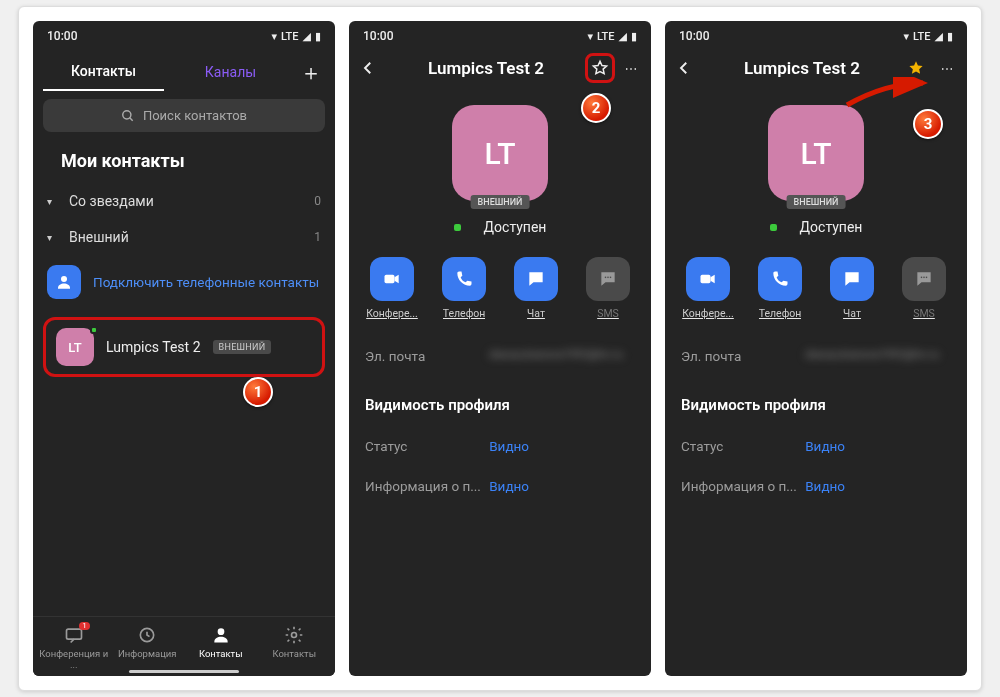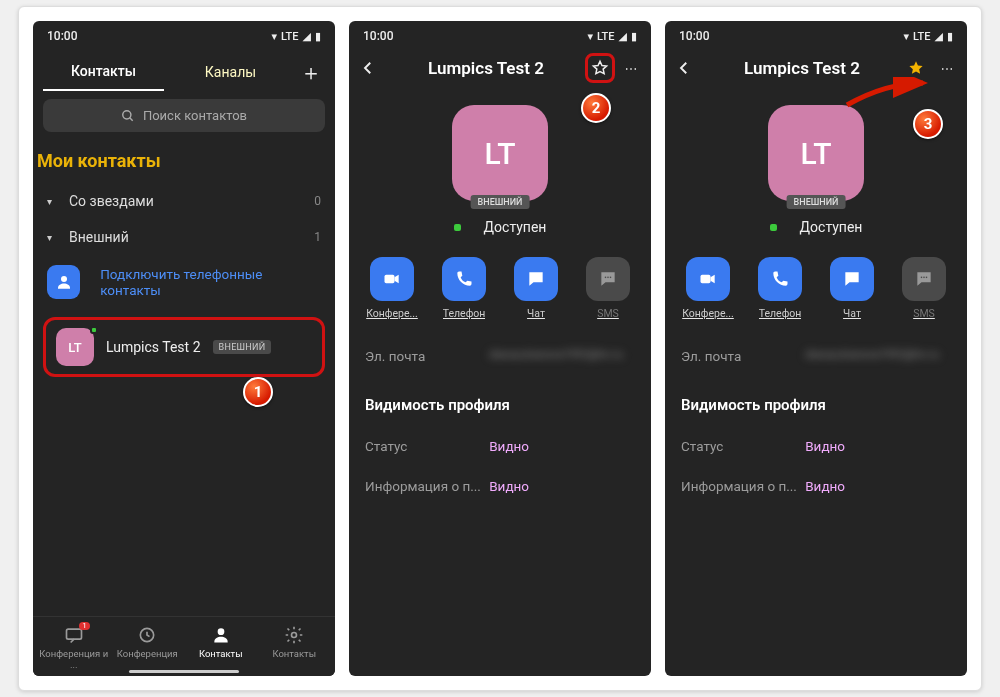--- a/index.html
+++ b/index.html
@@ -44,21 +44,21 @@
   .tabs-row {
     display: flex;
     align-items: center;
     padding: 8px 10px 0;
     gap: 6px;
   }
   .tab {
     flex: 1;
     text-align: center;
     padding: 8px 0 10px;
-    color: #fef9c3;
+    color: #8b5cf6;
     font-size: 14px;
     cursor: pointer;
   }
   .tab.active {
     color: #fff;
     font-weight: 500;
     border-bottom: 2px solid #fff;
   }
   .plus-btn { width: 28px; text-align: center; font-size: 22px; color: #eee; cursor:pointer; }
   .search {
@@ -67,40 +67,40 @@
     gap: 8px;
     background: #3a3a3a;
     margin: 8px 10px;
     padding: 9px 12px;
     border-radius: 8px;
     color: #aaa;
     font-size: 13px;
     justify-content: center;
   }
   .section-title {
-    padding: 10px 4px 12px;
+    padding: 10px 28px 12px;
     font-size: 18px;
     font-weight: 700;
-    color: #eab308;
+    color: #ffffff;
   }
   .group-row {
     display: flex;
     align-items: center;
     padding: 10px 14px;
     gap: 10px;
     color: #ddd;
     font-size: 14px;
     cursor:pointer;
   }
   .group-row .chev { font-size: 10px; color:#ccc; width:12px;}
   .group-row .count { margin-left: auto; color: #888; font-size: 12px;}
   .connect-row {
     display: flex;
     align-items: center;
-    gap: 20px;
+    gap: 12px;
     padding: 10px 14px;
     color: #4d8ef7;
     font-size: 13.5px;
     cursor:pointer;
   }
   .connect-icon {
     width: 34px; height: 34px; border-radius: 9px;
     background: #3a7af0;
     display:flex;align-items:center;justify-content:center;
     color:#fff;
@@ -183,21 +183,21 @@
   .action-row { display:flex; justify-content:center; gap:14px; padding:16px 8px 10px;}
   .act { display:flex; flex-direction:column; align-items:center; gap:6px; width:58px; cursor:pointer;text-decoration:underline;}
   .act-ico { width:44px;height:44px;border-radius:12px;display:flex;align-items:center;justify-content:center;color:#fff;}
   .act-blue { background:#3a7af0; }
   .act-grey { background:#4a4a4a; color:#999; }
   .act-label { font-size:10.5px;color:#ccc; text-align:center; white-space:nowrap; overflow:hidden; text-overflow:ellipsis; max-width:58px;}
   .act.disabled .act-label { color:#777; }
   .kv-section { padding: 6px 16px; }
   .kv-row { display:flex; padding:12px 0; font-size:13.5px; border-bottom:0px solid #333;justify-content:center;}
   .kv-key { width:46%; color:#9c9c9c; white-space:nowrap; overflow:hidden; text-overflow:ellipsis;}
-  .kv-val { width:54%; color:#f0abfc; }
+  .kv-val { width:54%; color:#3b82f6; }
   .blurred { filter: blur(4px); color:#888; font-size:11px; line-height:1.3;}
   .sect-header { padding: 14px 16px 6px; font-size:15px; font-weight:600; color:#fff;}
 
   .marker {
     position:absolute;
     width:30px;height:30px;border-radius:50%;
     background: radial-gradient(circle at 35% 30%, #ff7a3a, #d61a00 70%);
     border:2px solid #fff;
     box-shadow: 0 1px 3px rgba(0,0,0,0.5);
     color:#fff;display:flex;align-items:center;justify-content:center;
@@ -282,21 +282,21 @@
       </span>
       <span>Конференция и ...</span>
     </div>
     <div class="bb-item">
       <span class="bb-ico">
         <svg width="20" height="20" viewBox="0 0 24 24" fill="none" stroke="#9a9a9a" stroke-width="2">
               <circle cx="12" cy="12" r="8"></circle>
               <path d="M12 8v4l3 2"></path>
             </svg>
       </span>
-      <span>Конференция</span>
+      <span>Информация</span>
     </div>
     <div class="bb-item active">
       <span class="bb-ico">
         <svg width="20" height="20" viewBox="0 0 24 24" fill="#fff">
               <circle cx="12" cy="8" r="4"></circle>
               <path d="M4 20c0-4 4-6 8-6s8 2 8 6v1H4z"></path>
             </svg>
       </span>
       <span>Контакты</span>
     </div>

